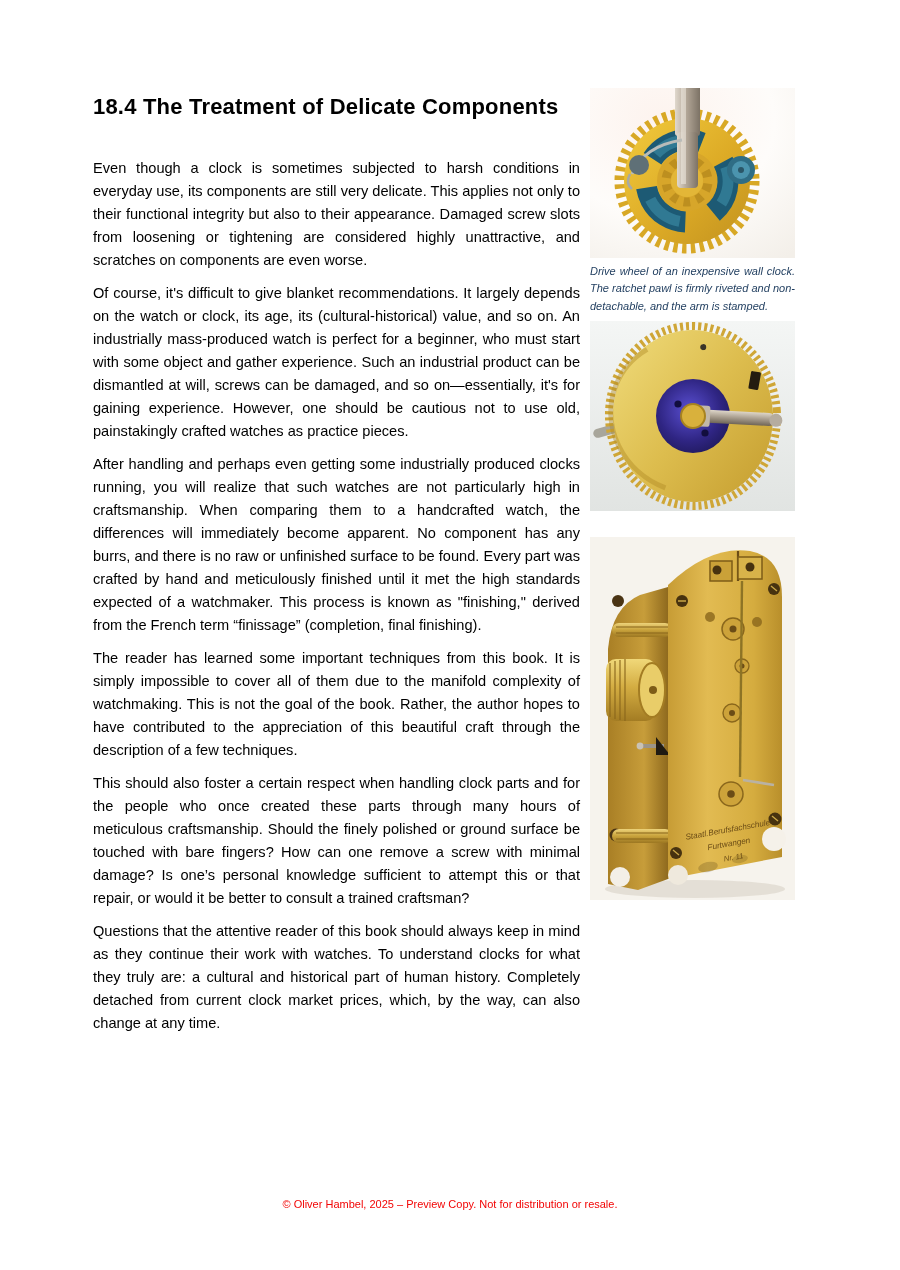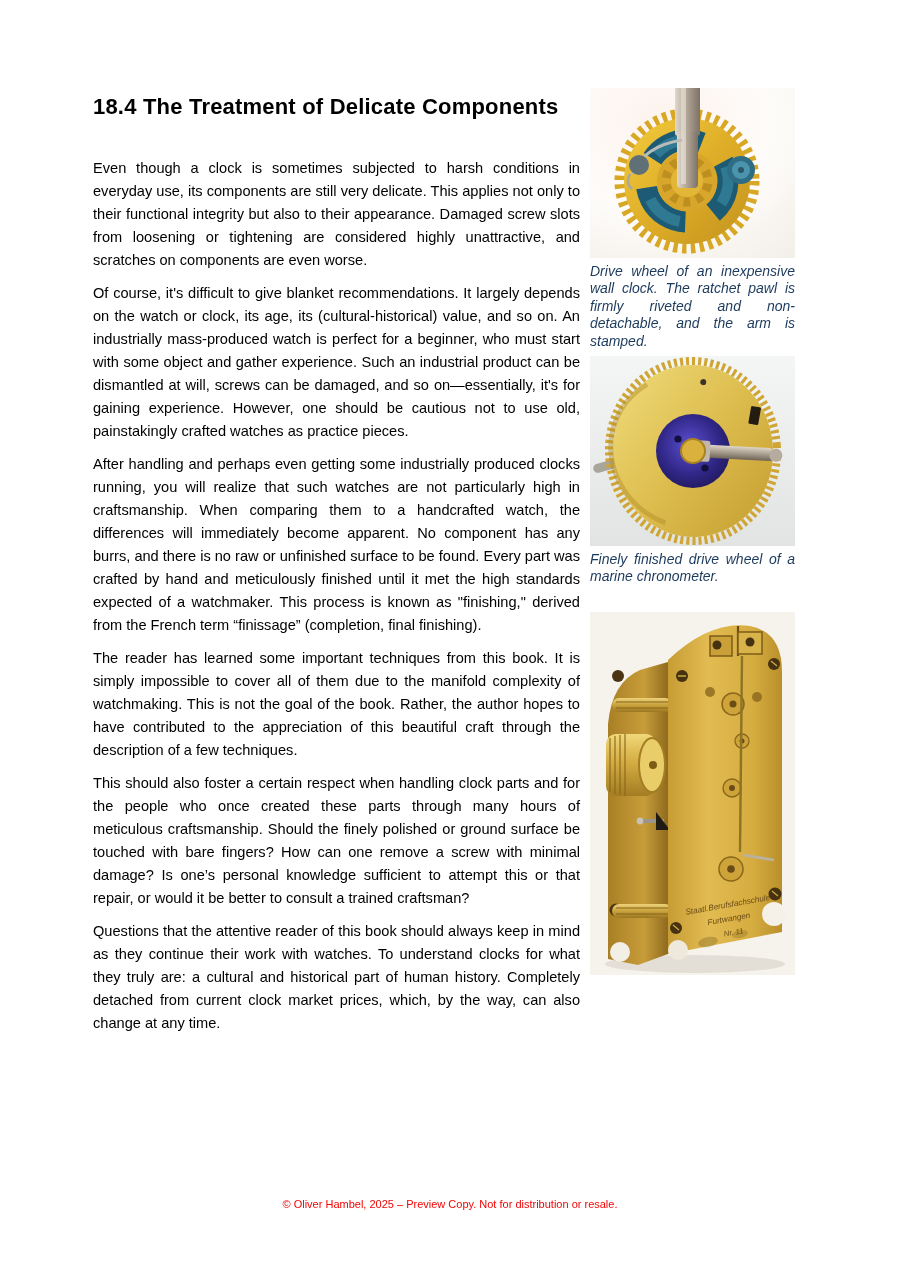--- a/index.html
+++ b/index.html
@@ -5,21 +5,21 @@
   html,body{margin:0;padding:0;background:#ffffff;}
   .page{position:relative;width:820px;height:1270px;background:#ffffff;overflow:hidden;
         font-family:"Liberation Sans",sans-serif;color:#000;}
   .heading{position:absolute;left:93px;top:94px;width:520px;margin:0;
            font-size:22px;font-weight:700;letter-spacing:.2px;color:#000;}
   .body-col{position:absolute;left:93px;top:157px;width:487px;}
   .body-col p{margin:0 0 10px 0;font-size:14.6px;line-height:23px;text-align:justify;color:#000;}
   .fig-col{position:absolute;left:590px;top:88px;width:205px;}
   figure{margin:0;padding:0;}
   .photo{width:205px;display:block;}
-  figcaption{font-size:14px;line-height:17.4px;font-style:italic;color:#1c3a5c;
+  figcaption{font-size:11px;line-height:17.4px;font-style:italic;color:#1c3a5c;
              text-align:justify;margin-top:5px;}
   .fig1 .photo{height:170px;}
   .fig2{margin-top:6px;}
   .fig2 .photo{height:190px;}
   .fig3{margin-top:26px;}
   .fig3 .photo{height:363px;}
   .fig3 figcaption{margin-top:9px;}
   .footer{position:absolute;left:0;top:1198px;width:900px;text-align:center;
           font-size:11px;color:#f20505;}
   svg{display:block;}
@@ -125,21 +125,20 @@
         <circle cx="103" cy="95" r="37" fill="url(#blueR)"></circle>
         <circle cx="88" cy="83" r="3.6" fill="#120e3e"></circle>
         <circle cx="115" cy="112" r="3.6" fill="#120e3e"></circle>
         <g transform="rotate(3 103 95)">
           <rect x="103" y="88" width="82" height="13" rx="6" fill="url(#steelH)"></rect>
           <circle cx="186" cy="95" r="6.5" fill="#b5ac9f"></circle>
           <rect x="103" y="84" width="17" height="21" rx="3" fill="#c2b8a9"></rect>
         </g>
         <circle cx="103" cy="95" r="12" fill="#d9b13c" stroke="#a8831f" stroke-width="2"></circle>
       </svg>
-      <figcaption>Finely finished drive wheel of a marine chronometer.</figcaption>
     </figure>
 
     <figure class="fig3">
       <svg class="photo" viewBox="0 0 205 363">
         <defs>
           <linearGradient id="brassFront" x1="0" y1="0" x2="1" y2="0">
             <stop offset="0%" stop-color="#c79c35"></stop>
               <stop offset="35%" stop-color="#e2bb52"></stop>
               <stop offset="75%" stop-color="#d5ac3f"></stop>
               <stop offset="100%" stop-color="#b98f2b"></stop>

